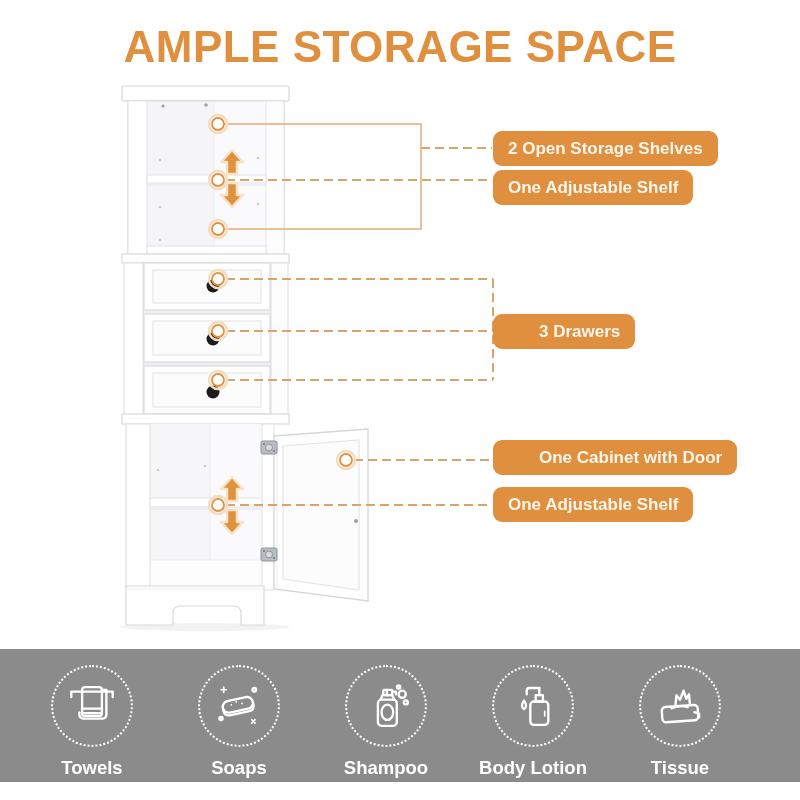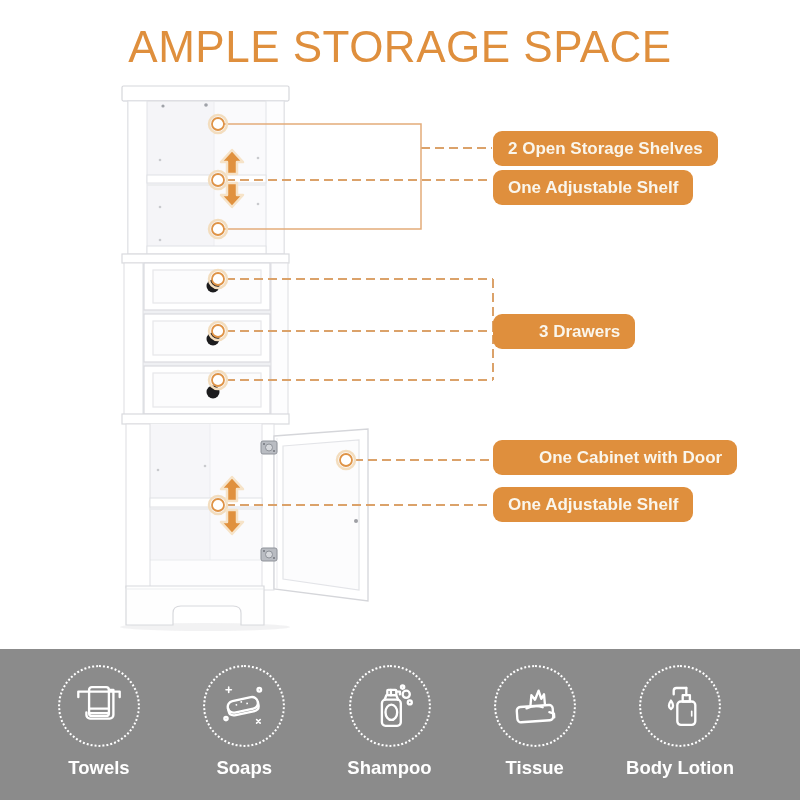--- a/index.html
+++ b/index.html
@@ -3,40 +3,40 @@
 <meta charset="utf-8">
 <style>
   html,body{margin:0;padding:0;}
   body{
     width:800px;height:800px;position:relative;overflow:hidden;
     background:#ffffff;
     font-family:"Liberation Sans","DejaVu Sans",sans-serif;
   }
   .page-title{
     position:absolute;top:22px;left:0;width:800px;
-    text-align:center;font-size:44px;font-weight:normal;
+    text-align:center;font-size:44px;font-weight:bold;
     letter-spacing:.5px;color:#DF8F3D;white-space:nowrap;
   }
   .scene{position:absolute;left:0;top:0;z-index:1;}
   .pill{
     position:absolute;left:493px;height:35px;z-index:2;
     display:flex;align-items:center;justify-content:center;
     padding:0 15px;background:#DF8F3D;border-radius:9px;
     color:#FAF6EC;font-size:17px;font-weight:bold;white-space:nowrap;
   }
   .pill-1{top:131px;}
   .pill-2{top:170px;}
   .pill-3{top:314px;padding-left:46px;}
   .pill-4{top:440px;padding-left:46px;}
   .pill-5{top:487px;}
   .footer{
-    position:absolute;left:0;top:649px;width:800px;height:151px;
+    position:absolute;left:0;top:649px;width:800px;height:133px;
     background:#8B8B8B;z-index:2;
     display:flex;justify-content:space-between;
-    padding:16px 52px 0 31px;box-sizing:border-box;
+    padding:16px 52px 0 24px;box-sizing:border-box;
   }
   .footer-item{
     width:136px;display:flex;flex-direction:column;align-items:center;
   }
   .icon-circle{
     width:82px;height:82px;border:2px dotted #ffffff;border-radius:50%;
     display:flex;align-items:center;justify-content:center;box-sizing:border-box;
   }
   .icon-circle svg{display:block;}
   .footer-label{
@@ -260,38 +260,38 @@
         <circle cx="52" cy="26" r="2.2"></circle>
         <circle cx="44" cy="9" r="1.8"></circle>
       </svg>
     </div>
     <div class="footer-label">Shampoo</div>
   </div>
 
   <div class="footer-item">
     <div class="icon-circle">
       <svg width="54" height="54" viewBox="0 0 60 60" fill="none" stroke="#ffffff" stroke-width="2.6" stroke-linecap="round" stroke-linejoin="round">
+        <rect x="27" y="25" width="20" height="26" rx="4"></rect>
+        <rect x="33" y="18" width="8" height="7"></rect>
+        <path d="M37 18 v-8"></path>
+        <path d="M37 10 h-11 a3 3 0 0 0 -3 3 v4"></path>
+        <path d="M20 24 q4.5 6.5 0 9.5 q-4.5 -3 0 -9.5 Z"></path>
+        <path d="M43 36 v5" stroke-width="1.8"></path>
+      </svg>
+    </div>
+    <div class="footer-label">Body Lotion</div>
+  </div>
+
+  <div class="footer-item">
+    <div class="icon-circle">
+      <svg width="54" height="54" viewBox="0 0 60 60" fill="none" stroke="#ffffff" stroke-width="2.6" stroke-linecap="round" stroke-linejoin="round">
         <g transform="rotate(-4 30 38)">
           <rect x="10" y="30" width="40" height="17" rx="4"></rect>
           <path d="M21 32 q9 -3.5 18 0"></path>
           <path d="M46 38 l5 2 v4"></path>
         </g>
         <path d="M25 29 l1 -11 4 5 4 -10 3 9 3 -5 1 11"></path>
       </svg>
     </div>
     <div class="footer-label">Tissue</div>
   </div>
 
-  <div class="footer-item">
-    <div class="icon-circle">
-      <svg width="54" height="54" viewBox="0 0 60 60" fill="none" stroke="#ffffff" stroke-width="2.6" stroke-linecap="round" stroke-linejoin="round">
-        <rect x="27" y="25" width="20" height="26" rx="4"></rect>
-        <rect x="33" y="18" width="8" height="7"></rect>
-        <path d="M37 18 v-8"></path>
-        <path d="M37 10 h-11 a3 3 0 0 0 -3 3 v4"></path>
-        <path d="M20 24 q4.5 6.5 0 9.5 q-4.5 -3 0 -9.5 Z"></path>
-        <path d="M43 36 v5" stroke-width="1.8"></path>
-      </svg>
-    </div>
-    <div class="footer-label">Body Lotion</div>
-  </div>
-
 </div>
 
 </body></html>

